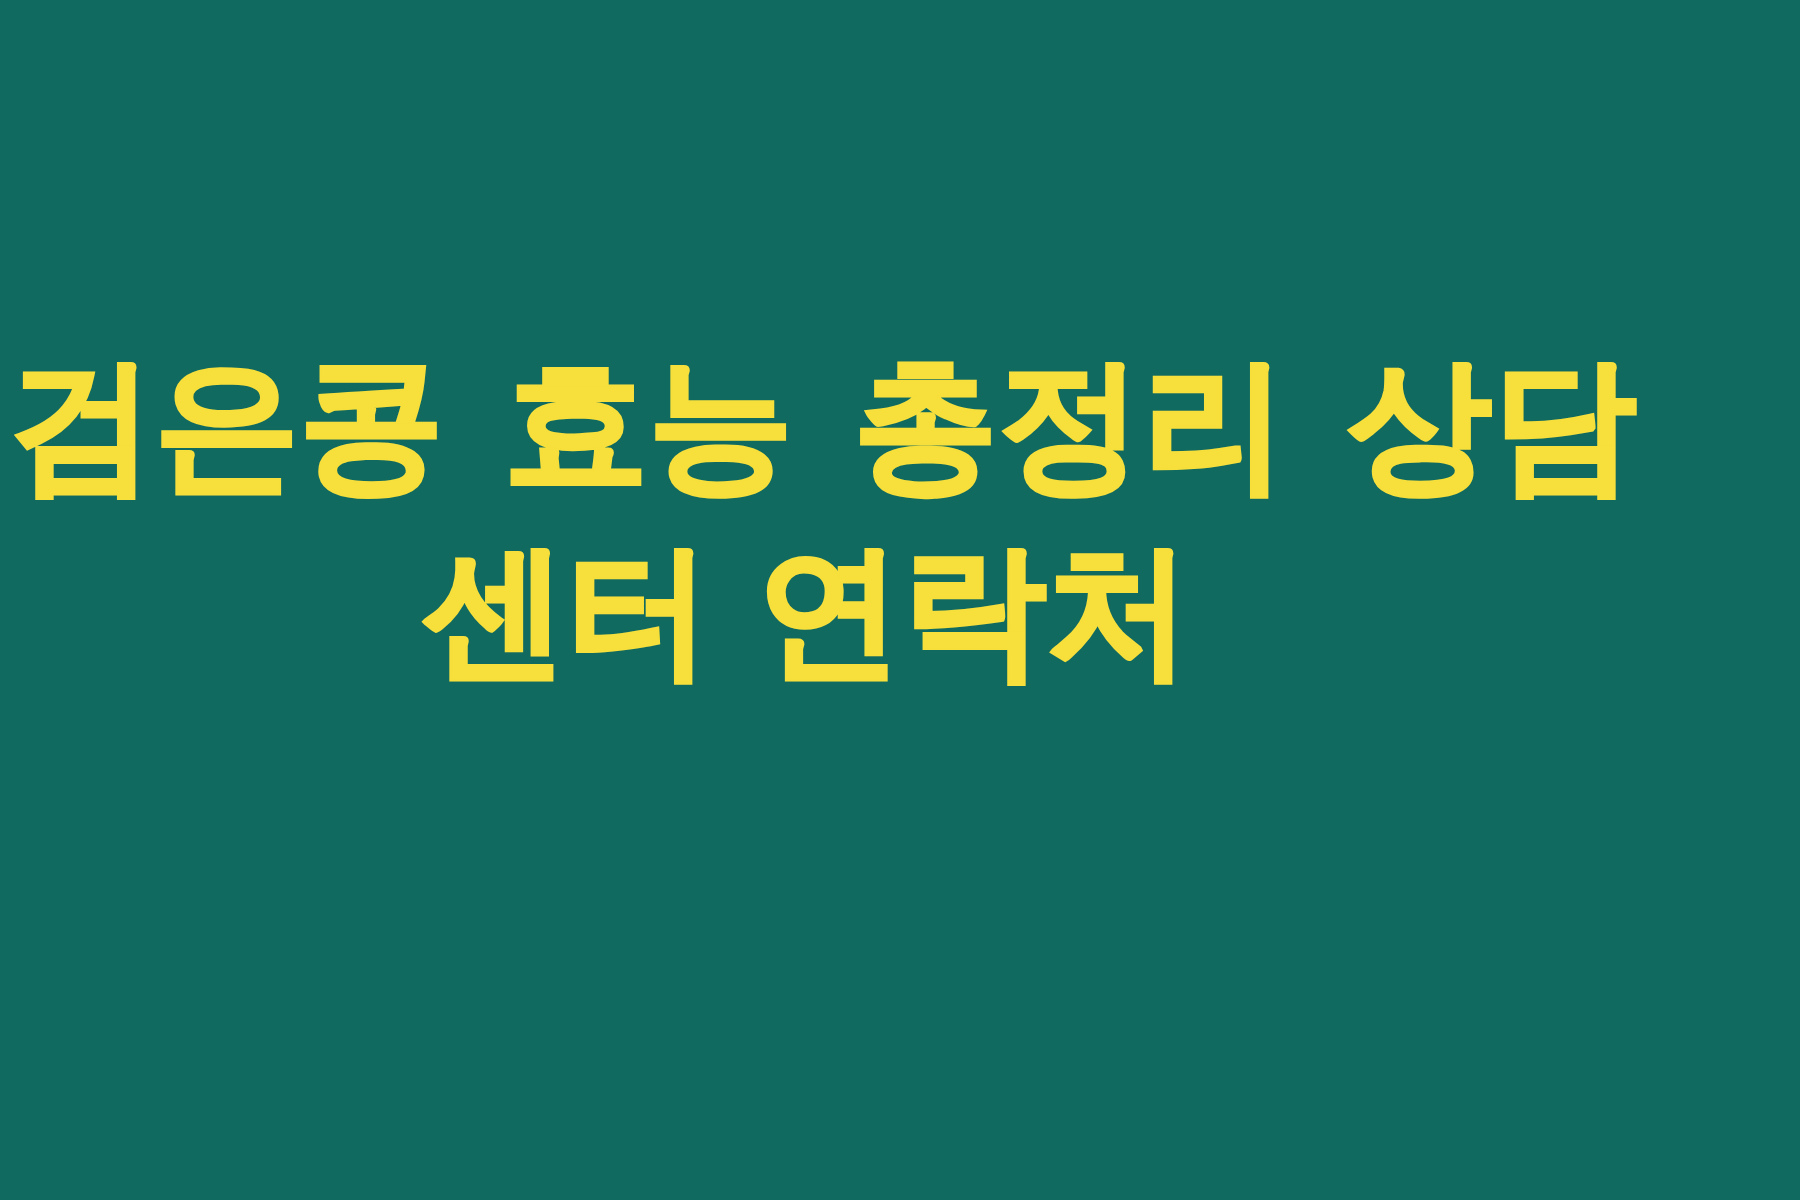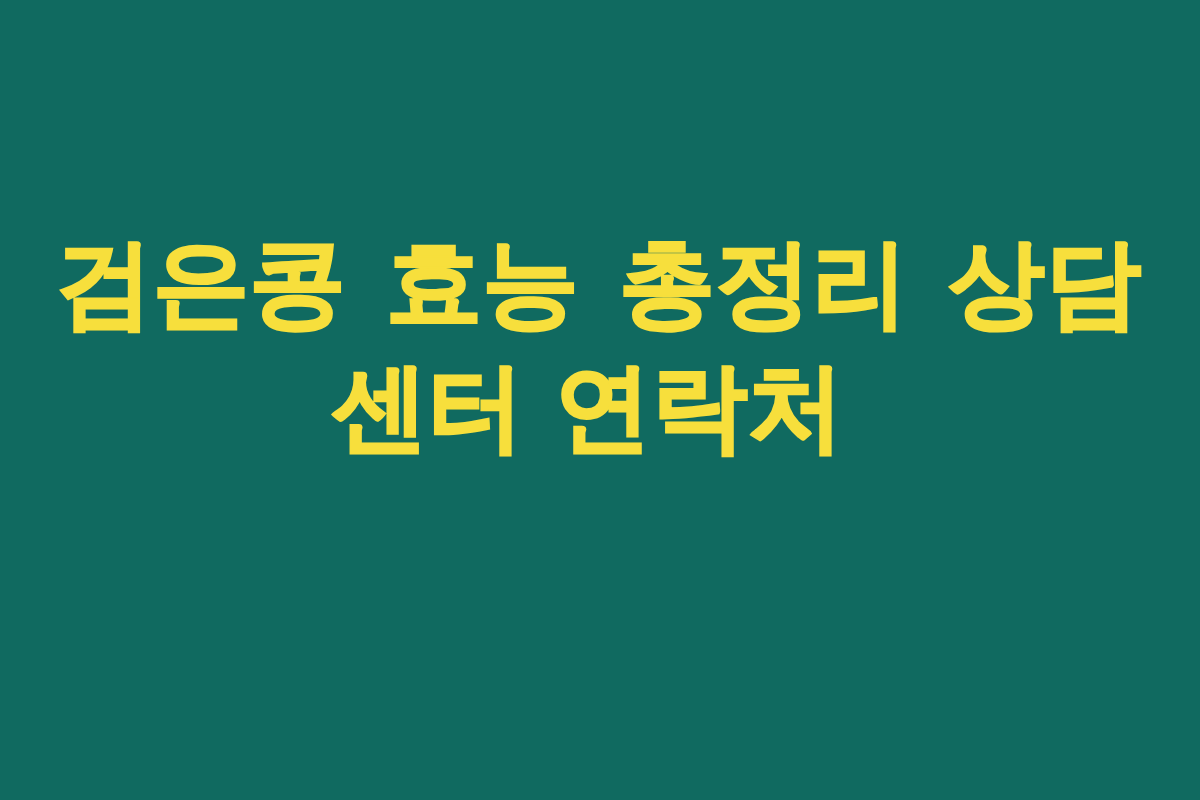--- a/index.html
+++ b/index.html
@@ -15,21 +15,21 @@
     font-family: "Liberation Sans", "DejaVu Sans", sans-serif;
   }
 
   #banner {
     position: relative;
     width: 1200px;
     height: 692px;
     background-color: #106a60;
     display: flex;
     flex-direction: column;
-    align-items: center;
+    align-items: flex-start;
     justify-content: center;
     box-sizing: border-box;
     user-select: none;
   }
 
   #headline {
     width: 1100px;
     text-align: center;
     color: #f7df3c;
     font-family: "DejaVu Sans", "Liberation Sans", sans-serif;

